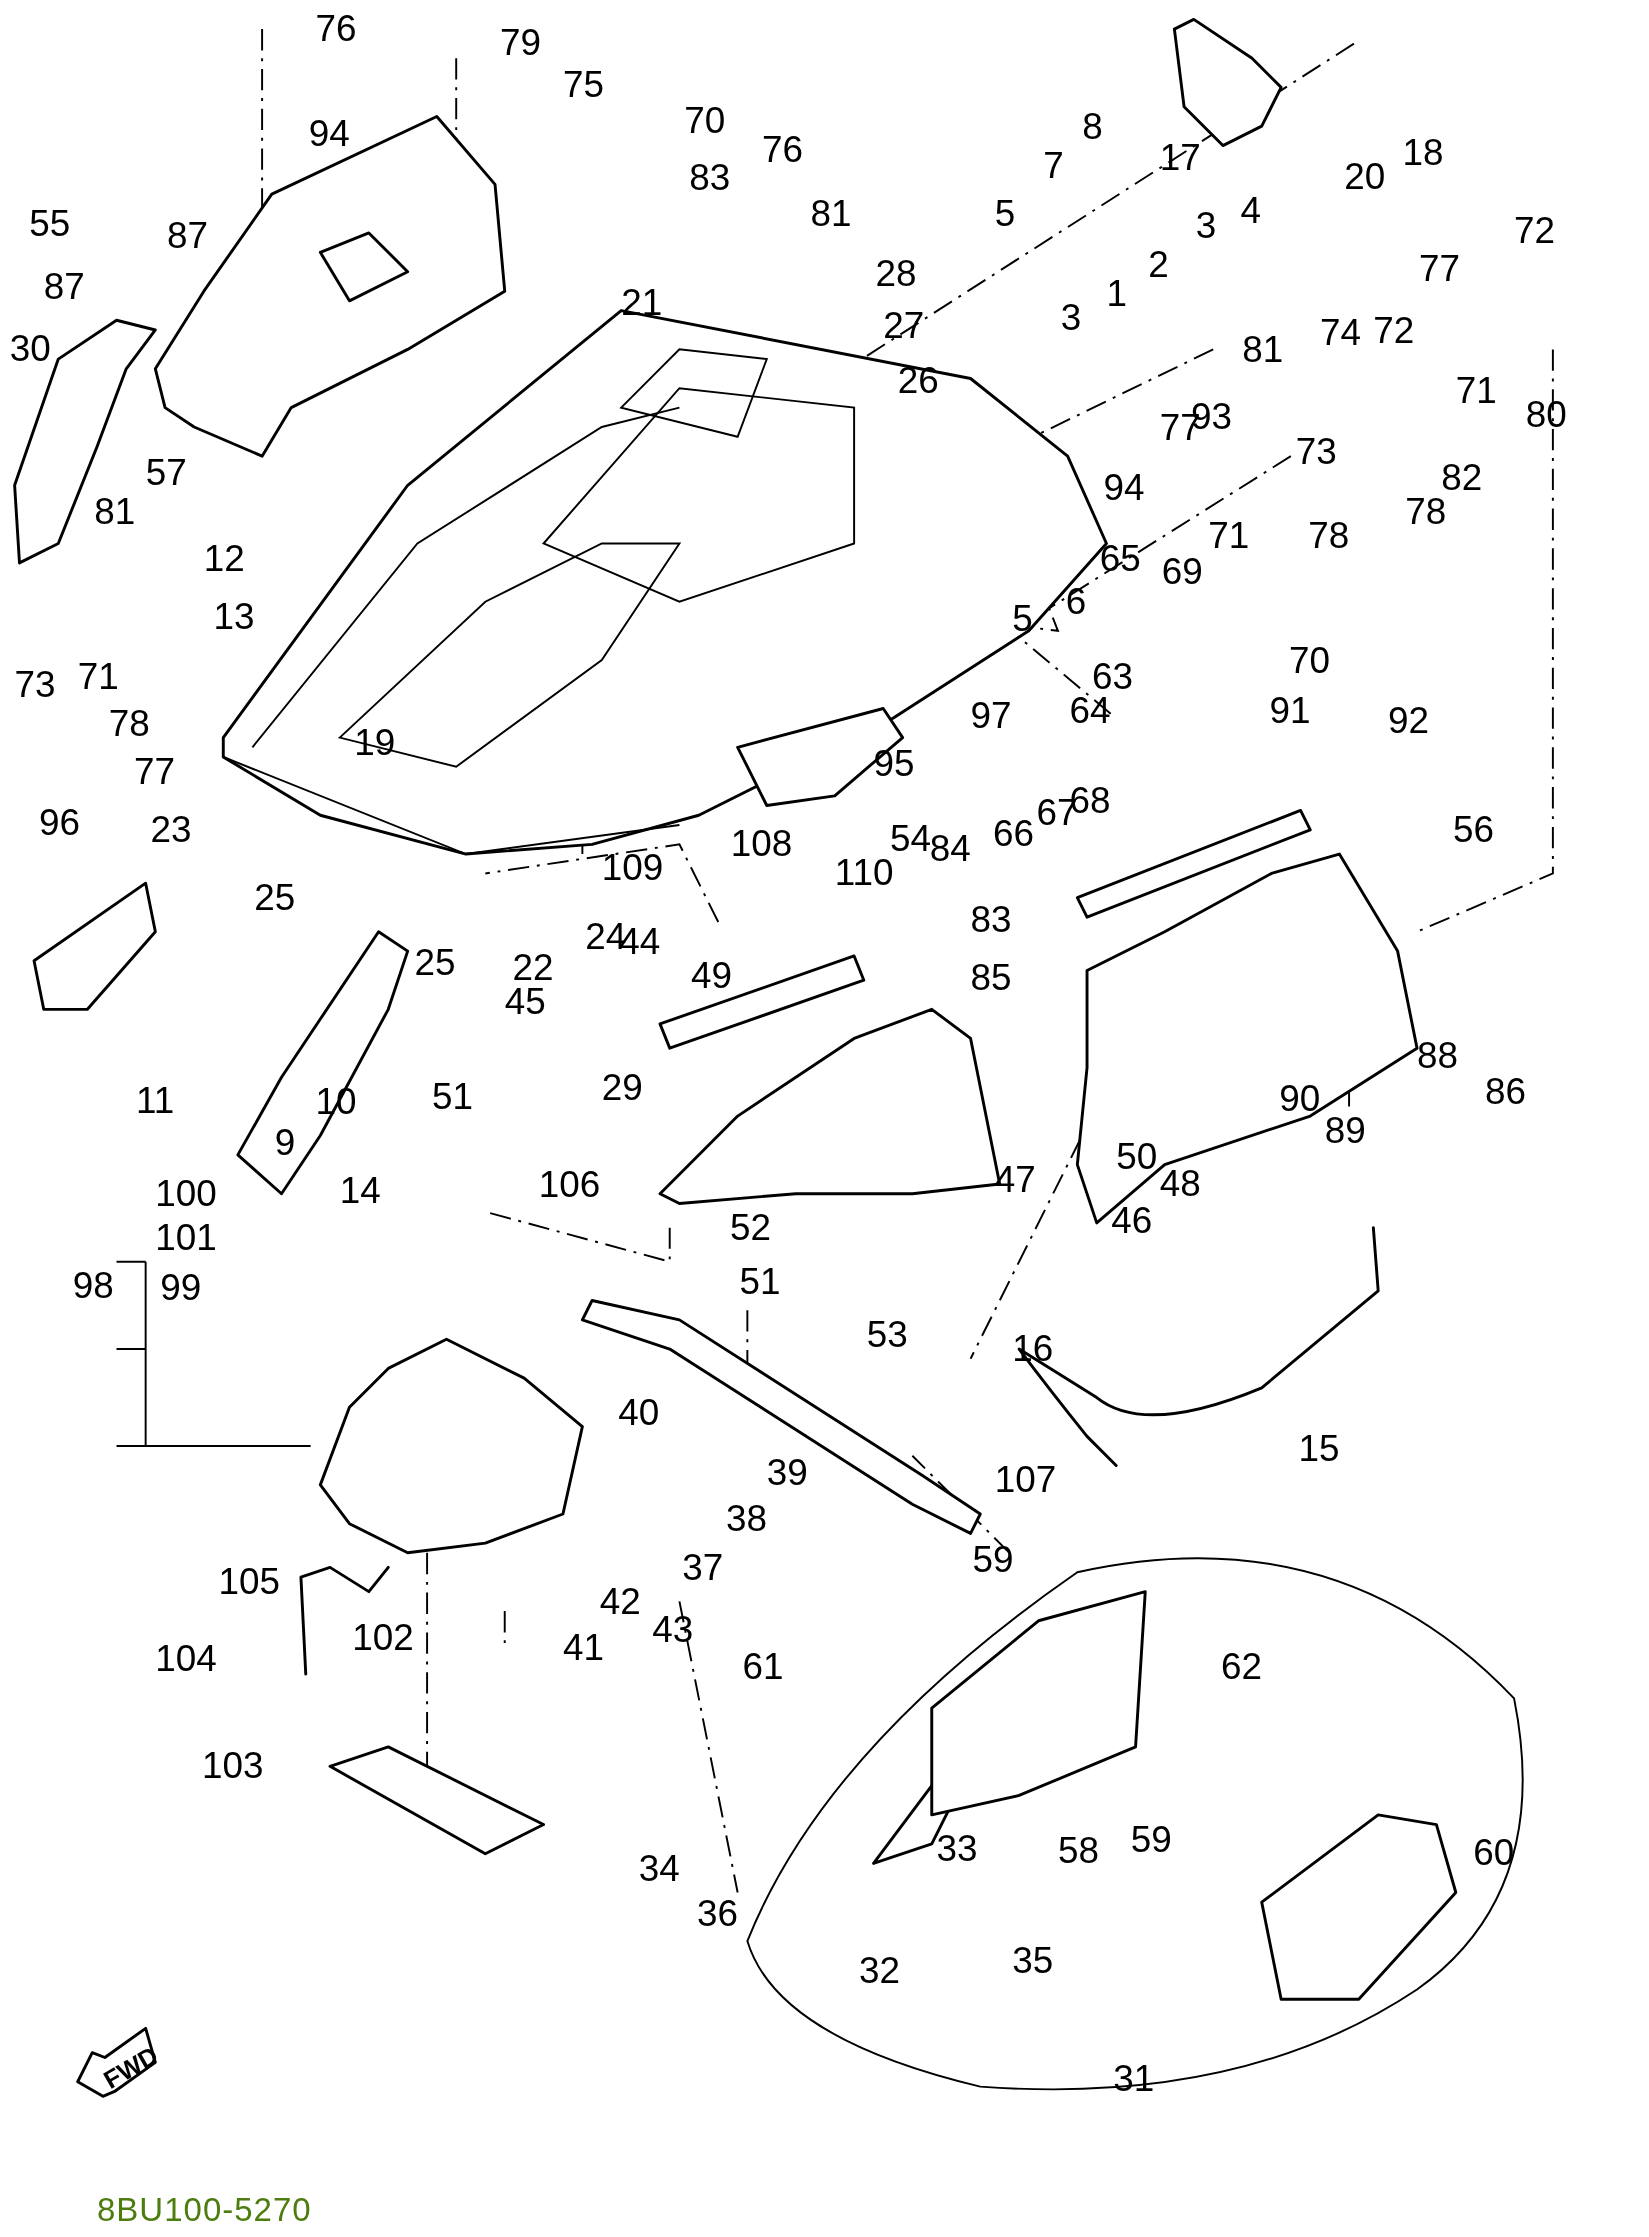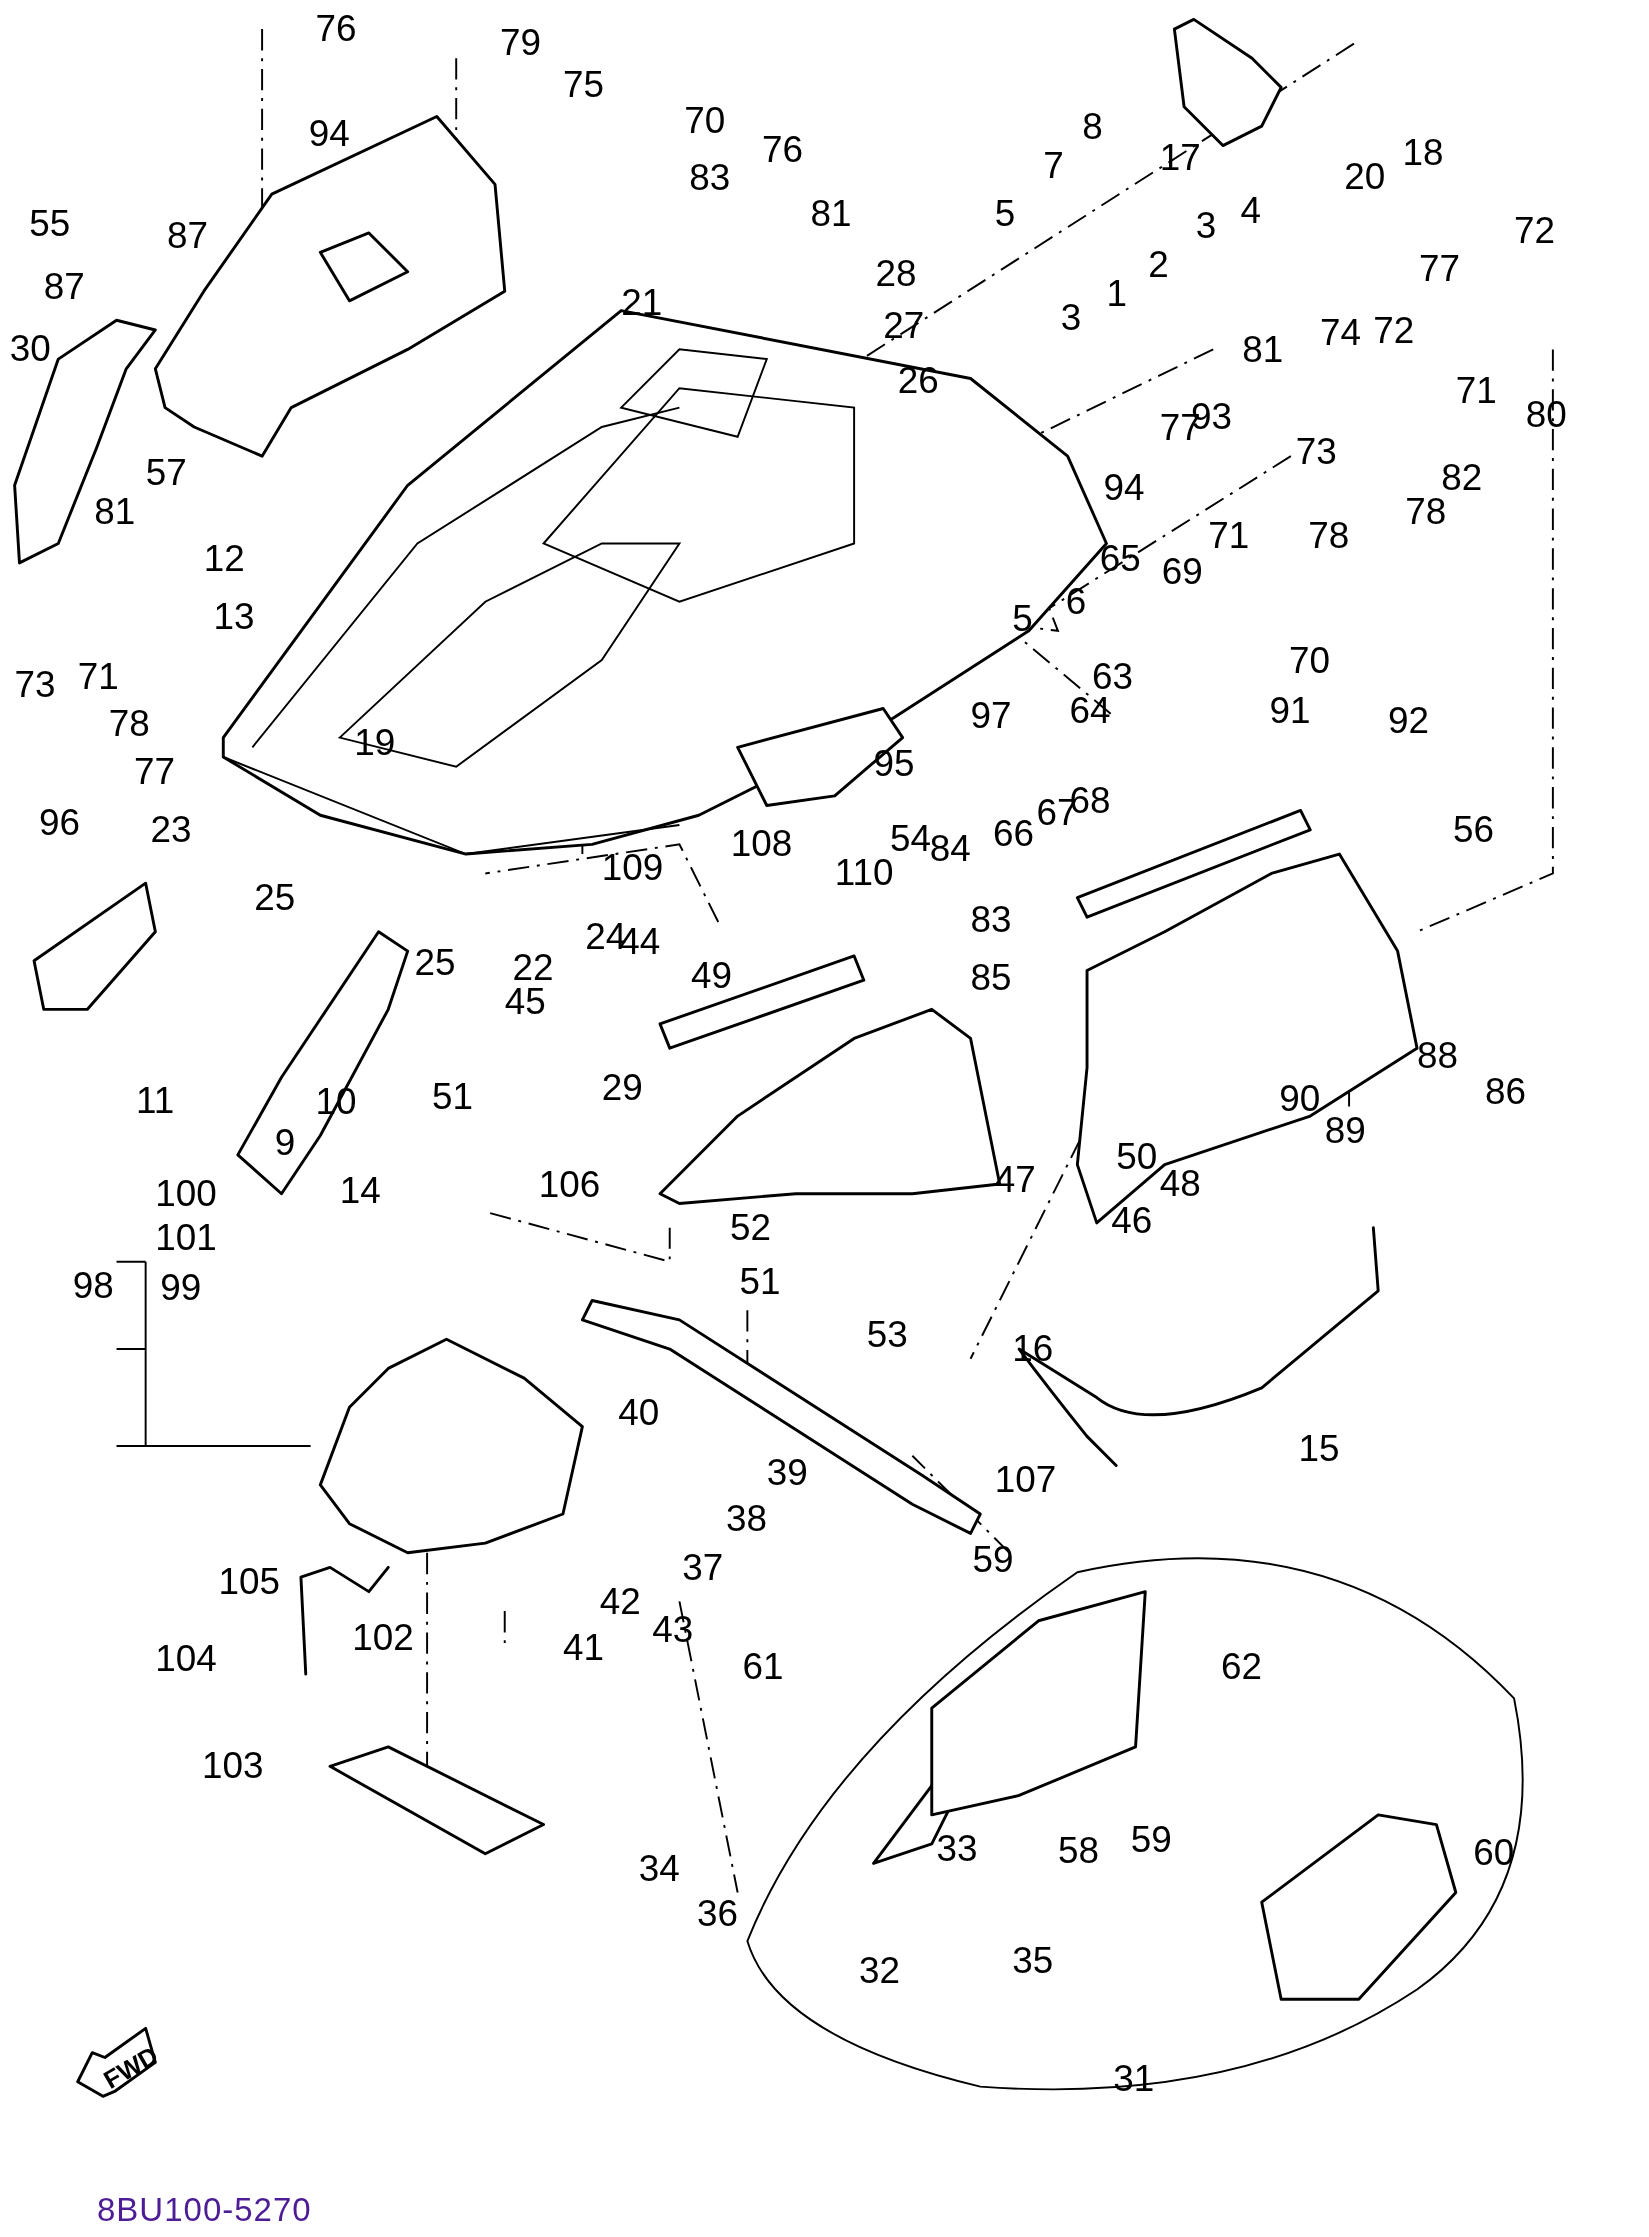--- a/index.html
+++ b/index.html
@@ -3,21 +3,21 @@
 <meta charset="utf-8">
 <style>
   html, body { margin: 0; padding: 0; background: #ffffff; }
   body { width: 1650px; height: 2238px; position: relative; overflow: hidden; font-family: "Liberation Sans", sans-serif; }
   #diagram { position: absolute; left: 0; top: 0; width: 1650px; height: 2238px; }
   .part { fill: #ffffff; stroke: #000000; stroke-width: 3; stroke-linejoin: round; stroke-linecap: round; }
   .part-thin { fill: none; stroke: #000000; stroke-width: 2; }
   .leader { stroke: #000000; stroke-width: 2; fill: none; }
   .phantom { stroke: #000000; stroke-width: 2; fill: none; stroke-dasharray: 22 8 3 8; }
   .callout { font-family: "Liberation Sans", sans-serif; font-size: 38px; fill: #000000; }
-  .docnum { position: absolute; left: 97px; top: 2191px; font-family: "Liberation Sans", sans-serif; font-size: 33px; color: #4c1d95; letter-spacing: 1px; }
+  .docnum { position: absolute; left: 97px; top: 2191px; font-family: "Liberation Sans", sans-serif; font-size: 33px; color: #4d7c0f; letter-spacing: 1px; }
   .fwd-text { font-family: "Liberation Sans", sans-serif; font-weight: bold; font-size: 26px; fill: #000; }
 </style>
 </head>
 <body>
 
 <svg id="diagram" viewBox="0 0 1700 2306" xmlns="http://www.w3.org/2000/svg">
 
   <g>
     <path class="phantom" d="M270 30 V470 M470 60 V330 M1395 45 L810 420 M1250 360 L900 530 M1600 360 V900 L1460 960 M1330 470 L1060 640 M1055 560 L1090 650 L1010 640 M970 590 L1150 740 M600 880 V830 L1000 650 M740 950 L700 870 L500 900 M1040 1600 L940 1500 M505 1250 L690 1300 V1265 M800 1160 L1000 1075 M700 1650 L760 1950 M1150 1100 L1000 1400 M770 1350 V1430 M1390 960 V1140 M440 1600 V1860 M520 1660 V1700"></path>
     <path class="leader" d="M150 1300 V1490 H320 M150 1300 H120 M150 1390 H120 M150 1490 H120"></path>

